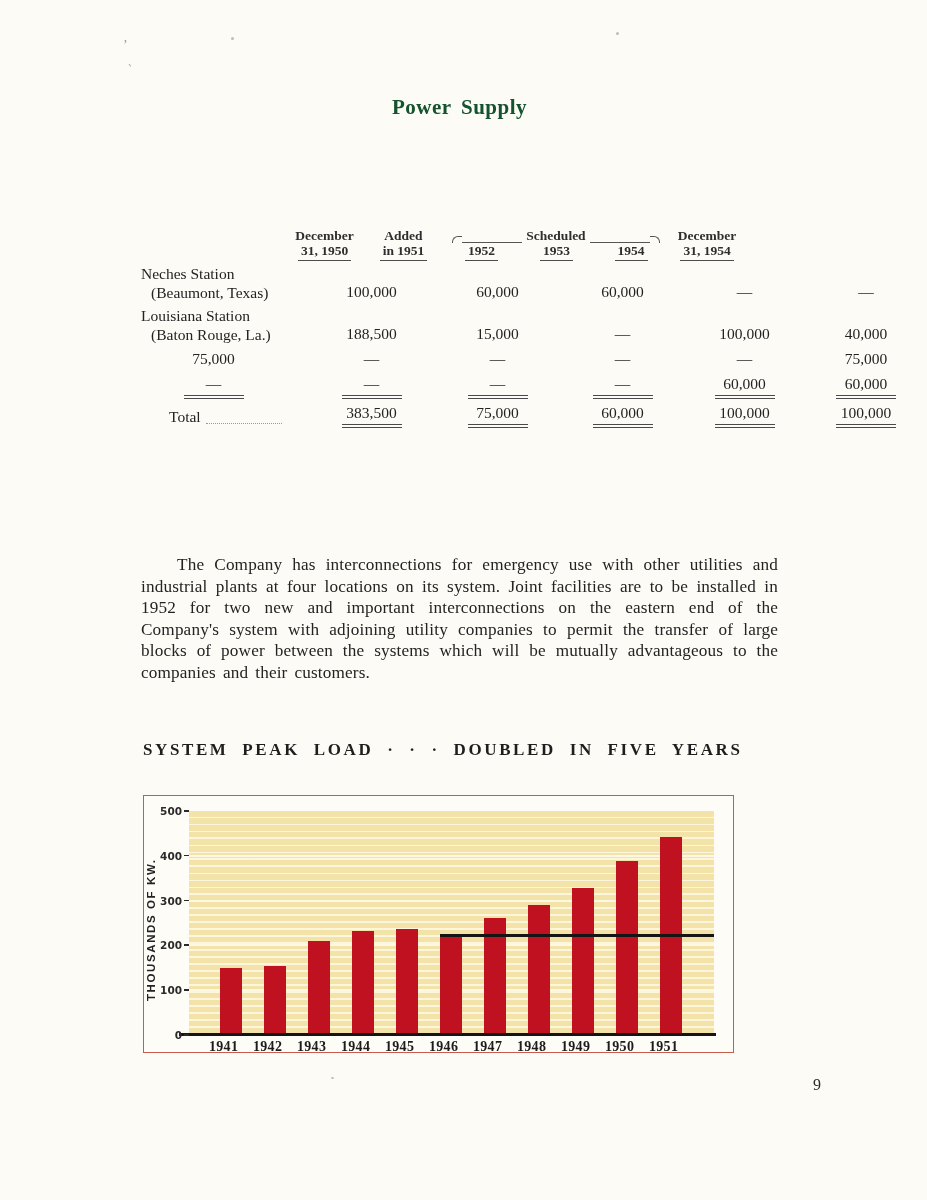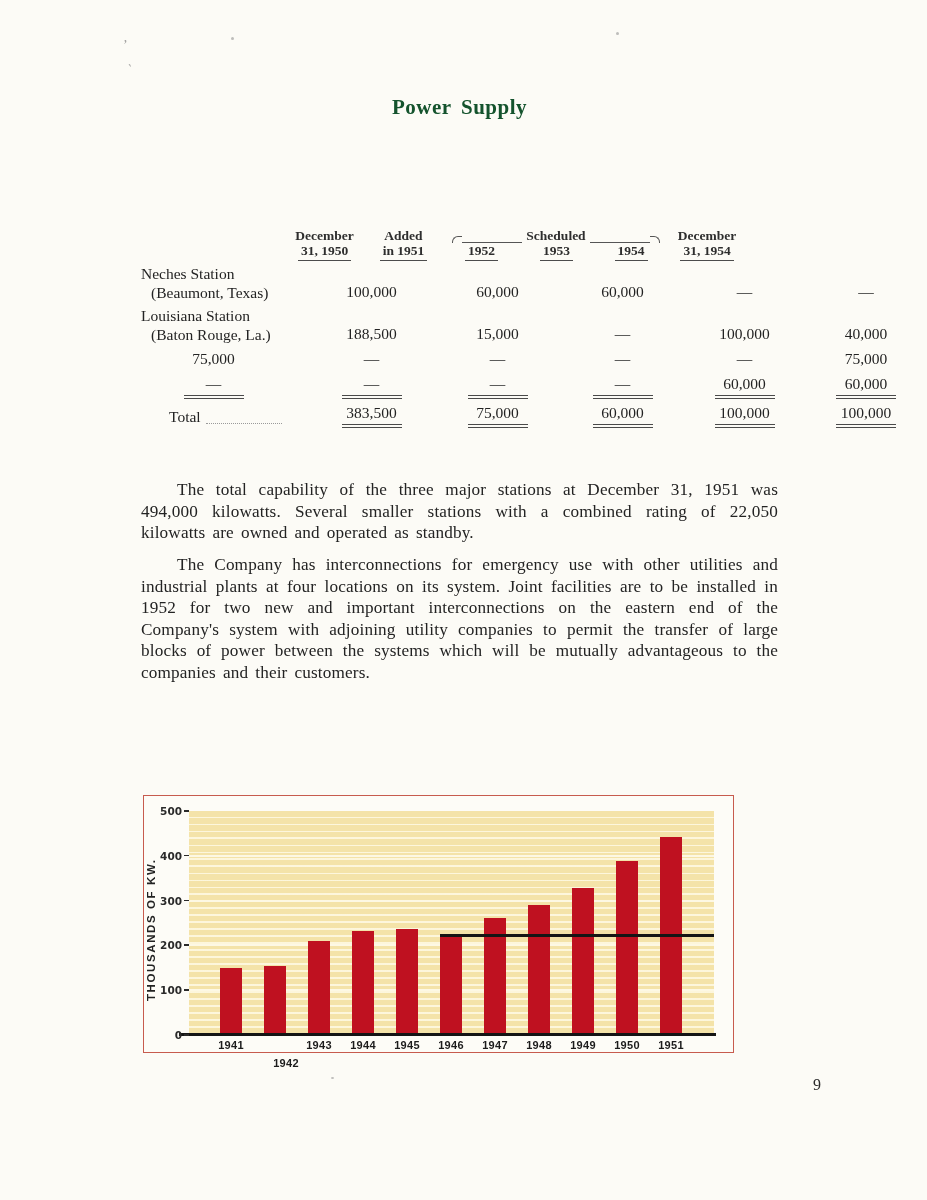--- a/index.html
+++ b/index.html
@@ -53,22 +53,22 @@
                border:1.6px solid #c75b4e;box-sizing:border-box;}
   .plot{position:absolute;left:45px;top:15px;width:525px;height:224px;background-color:#f4e3a9;
         background-image:repeating-linear-gradient(to bottom,rgba(255,255,255,0) 0 5.5px,rgba(255,251,233,.8) 5.5px 7px);}
   .gridline{position:absolute;left:0;width:100%;height:2px;background:#fdf8e4;}
   .bar{position:absolute;bottom:0;width:22px;}
   .refline{position:absolute;height:3px;background:#151515;z-index:5;}
   .axisline{position:absolute;left:35px;width:537px;height:3px;background:#151515;}
   .ytick{position:absolute;width:26px;text-align:right;font-family:"DejaVu Sans",sans-serif;
          font-size:10.5px;font-weight:bold;color:#2a2a2a;}
   .ytickmark{position:absolute;width:5px;height:1.6px;background:#2a2a2a;}
-  .xlabel{position:absolute;width:44px;text-align:center;font-size:11px;color:#1c1c1c;
-          font-family:Liberation Sans, sans-serif;font-weight:bold;letter-spacing:.3px;}
+  .xlabel{position:absolute;width:44px;text-align:left;font-size:14px;color:#1c1c1c;
+          font-family:Liberation Serif, serif;font-weight:bold;letter-spacing:.3px;}
   .y-axis-title{position:absolute;left:1px;top:44px;height:180px;width:15px;
                 writing-mode:vertical-rl;transform:rotate(180deg);text-align:center;
                 font-family:"Liberation Sans",sans-serif;font-size:11.5px;font-weight:bold;
                 letter-spacing:1.6px;color:#222;}
 
   .page-number{position:absolute;left:813px;top:1076px;font-size:16px;color:#2a2a2a;}
 </style>
 </head>
 <body>
 
@@ -161,23 +161,23 @@
       </div>
       <div class="cell val"><span class="dval rule">383,500</span></div>
       <div class="cell val"><span class="dval rule">75,000</span></div>
       <div class="cell val"><span class="dval rule">60,000</span></div>
       <div class="cell val"><span class="dval rule">100,000</span></div>
       <div class="cell val"><span class="dval rule">100,000</span></div>
       <div class="cell val"><span class="dval rule">718,500</span></div>
     </div>
   </div>
 
-  <p class="body-text indent" id="p2">The total capability of the three major stations at December 31, 1951 was 494,000 kilowatts.  Several smaller stations with a combined rating of 22,050 kilowatts are owned and operated as standby.</p>
   <p class="body-text indent" id="p3">The Company has interconnections for emergency use with other utilities and industrial plants at four locations on its system.  Joint facilities are to be installed in 1952 for two new and important interconnections on the eastern end of the Company's system with adjoining utility companies to permit the transfer of large blocks of power between the systems which will be mutually advantageous to the companies and their customers.</p>
 
+  <h2 class="chart-heading">SYSTEM PEAK LOAD · · · DOUBLED IN FIVE YEARS</h2>
 
   <div class="chart-frame" id="chart" style="border-color: rgb(199, 91, 78);">
     <div class="y-axis-title">THOUSANDS OF KW.</div>
     <div class="plot" id="plot" style="background-color: rgb(244, 227, 169);">
         <div class="gridline" style="top: 178.2px;"></div>
         <div class="gridline" style="top: 133.4px;"></div>
         <div class="gridline" style="top: 88.6px;"></div>
         <div class="gridline" style="top: 43.8px;"></div>
         <div class="bar" style="left: 31px; height: 67.2px; background: rgb(191, 17, 32);"></div>
         <div class="bar" style="left: 75px; height: 69.44px; background: rgb(191, 17, 32);"></div>
@@ -199,21 +199,21 @@
       <div class="ytickmark" style="left: 40px; top: 193.2px;"></div>
       <div class="ytick" style="left: 12px; top: 143.4px;">200</div>
       <div class="ytickmark" style="left: 40px; top: 148.4px;"></div>
       <div class="ytick" style="left: 12px; top: 98.6px;">300</div>
       <div class="ytickmark" style="left: 40px; top: 103.6px;"></div>
       <div class="ytick" style="left: 12px; top: 53.8px;">400</div>
       <div class="ytickmark" style="left: 40px; top: 58.8px;"></div>
       <div class="ytick" style="left: 12px; top: 9px;">500</div>
       <div class="ytickmark" style="left: 40px; top: 14px;"></div>
       <div class="xlabel" style="left: 65px; top: 243px;">1941</div>
-      <div class="xlabel" style="left: 120px; top: 243px; margin-top: 18px;">1942</div>
+      <div class="xlabel" style="left: 109px; top: 243px;">1942</div>
       <div class="xlabel" style="left: 153px; top: 243px;">1943</div>
       <div class="xlabel" style="left: 197px; top: 243px;">1944</div>
       <div class="xlabel" style="left: 241px; top: 243px;">1945</div>
       <div class="xlabel" style="left: 285px; top: 243px;">1946</div>
       <div class="xlabel" style="left: 329px; top: 243px;">1947</div>
       <div class="xlabel" style="left: 373px; top: 243px;">1948</div>
       <div class="xlabel" style="left: 417px; top: 243px;">1949</div>
       <div class="xlabel" style="left: 461px; top: 243px;">1950</div>
       <div class="xlabel" style="left: 505px; top: 243px;">1951</div>
     </div>

